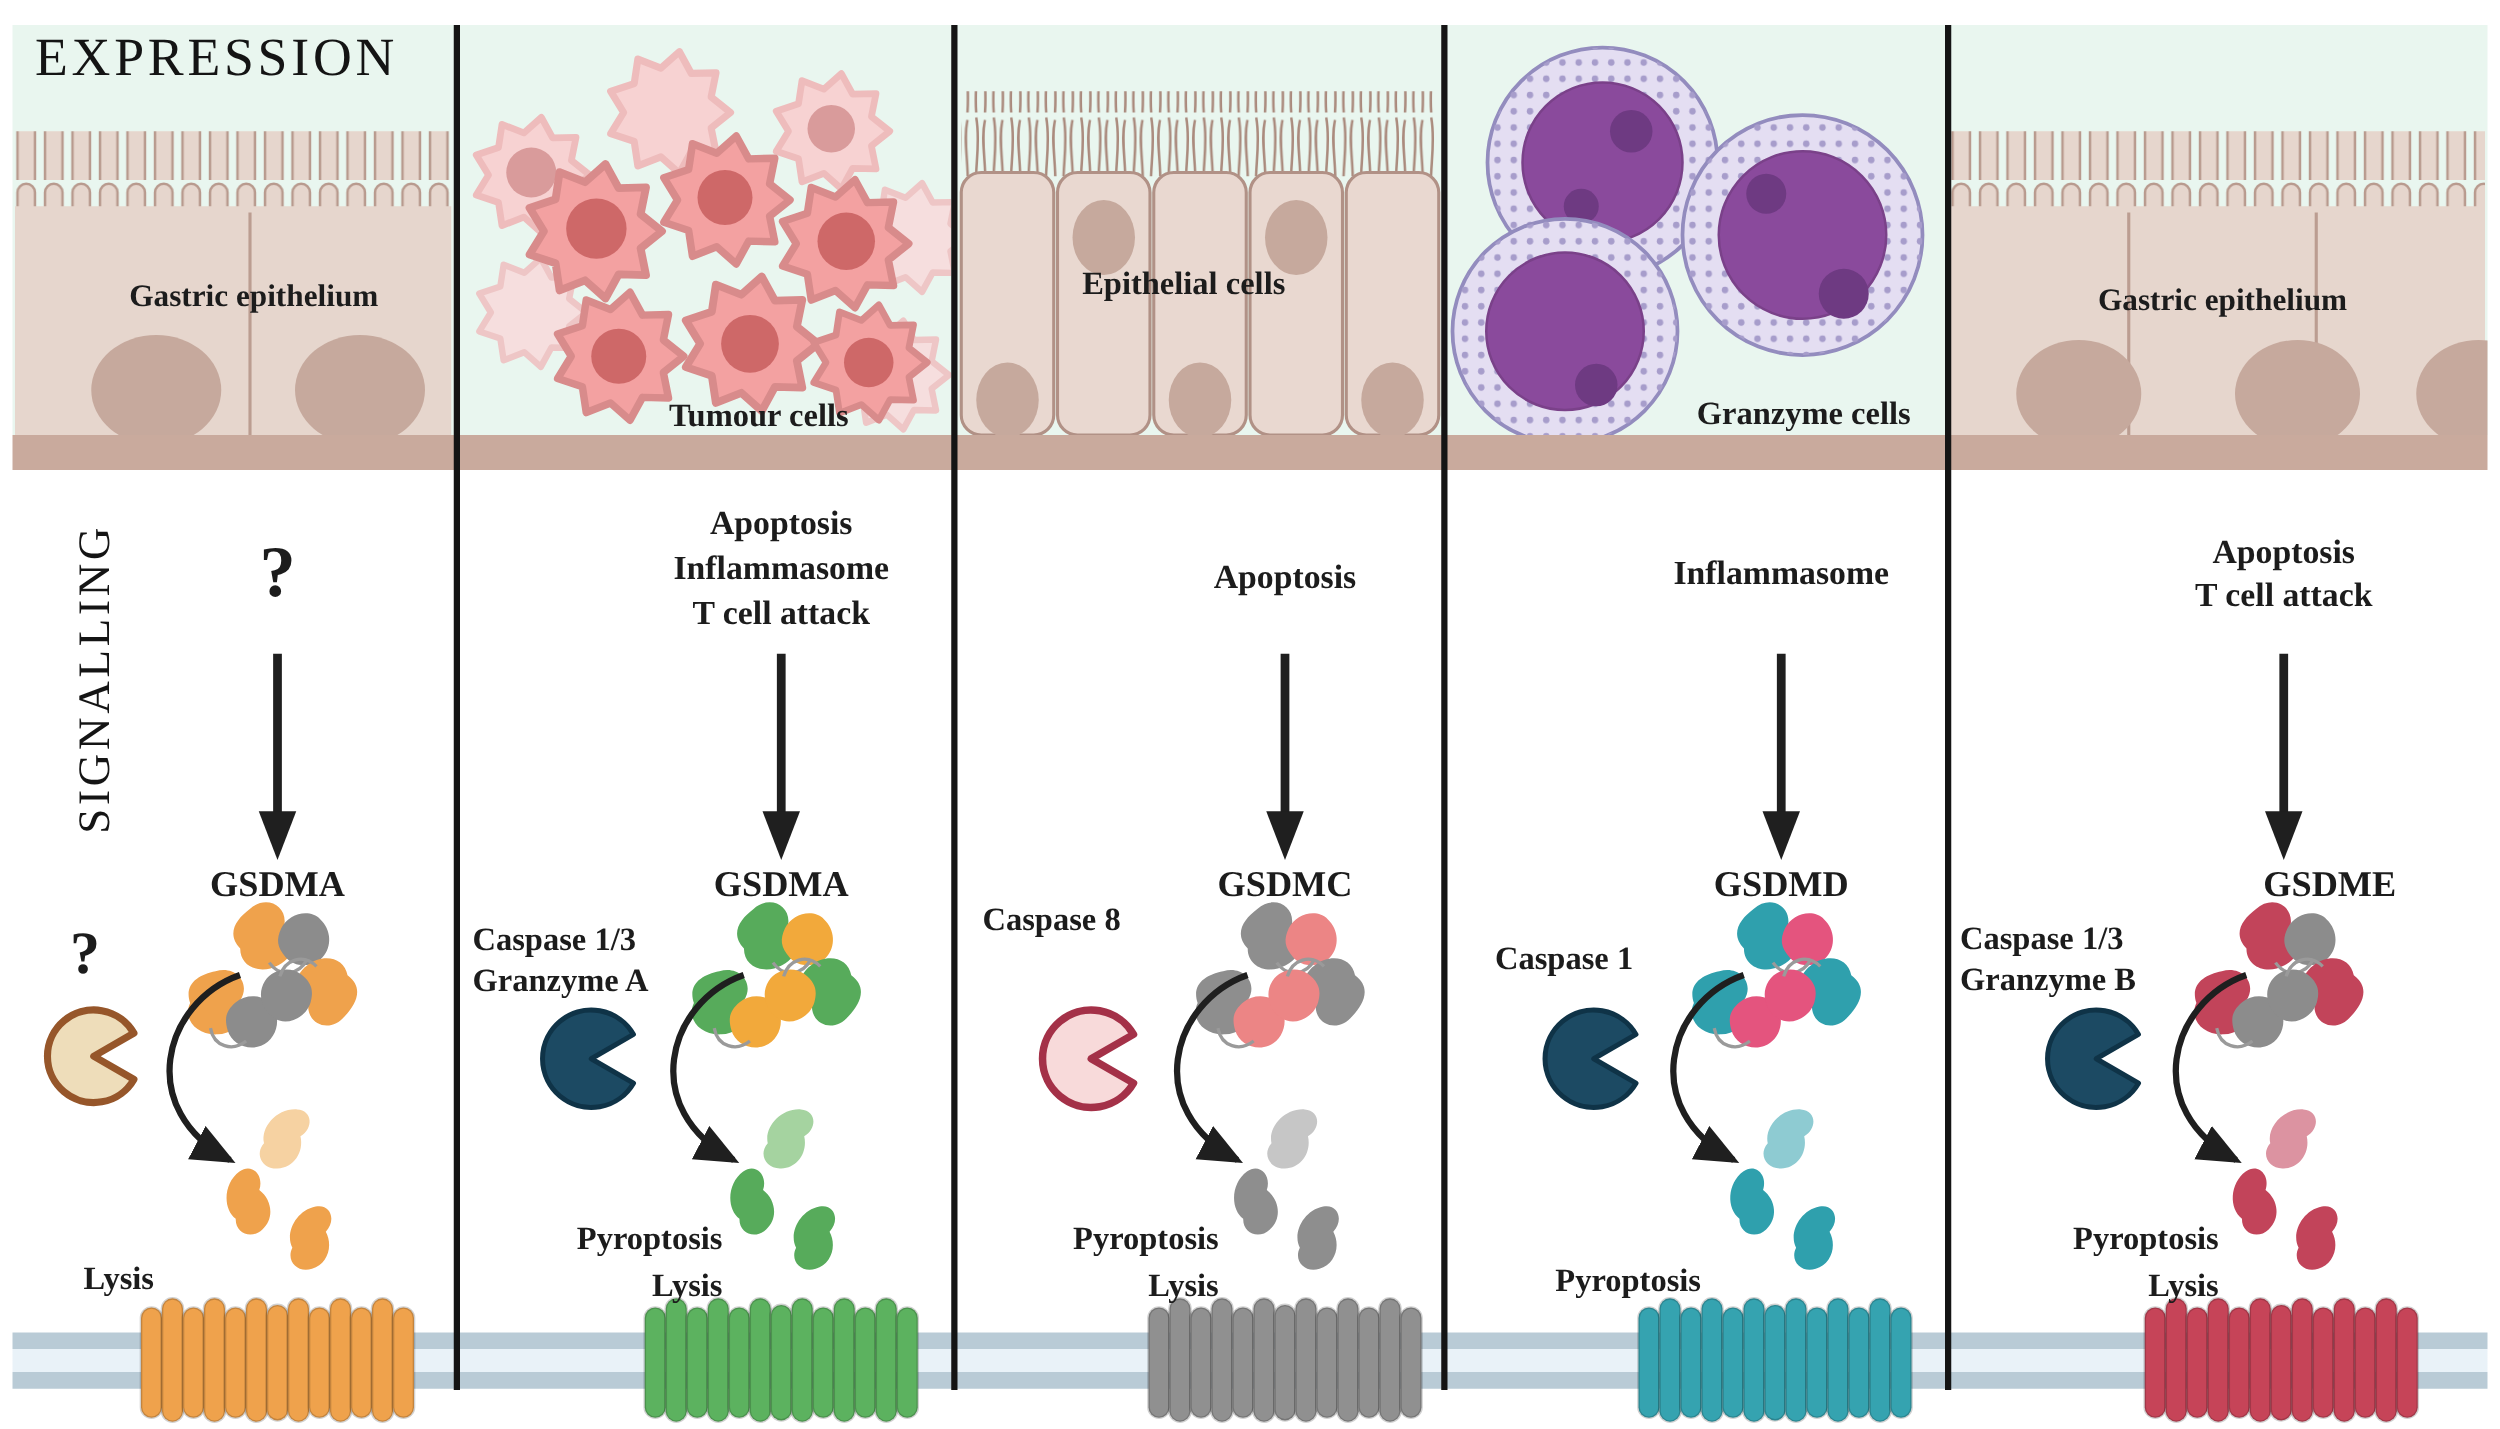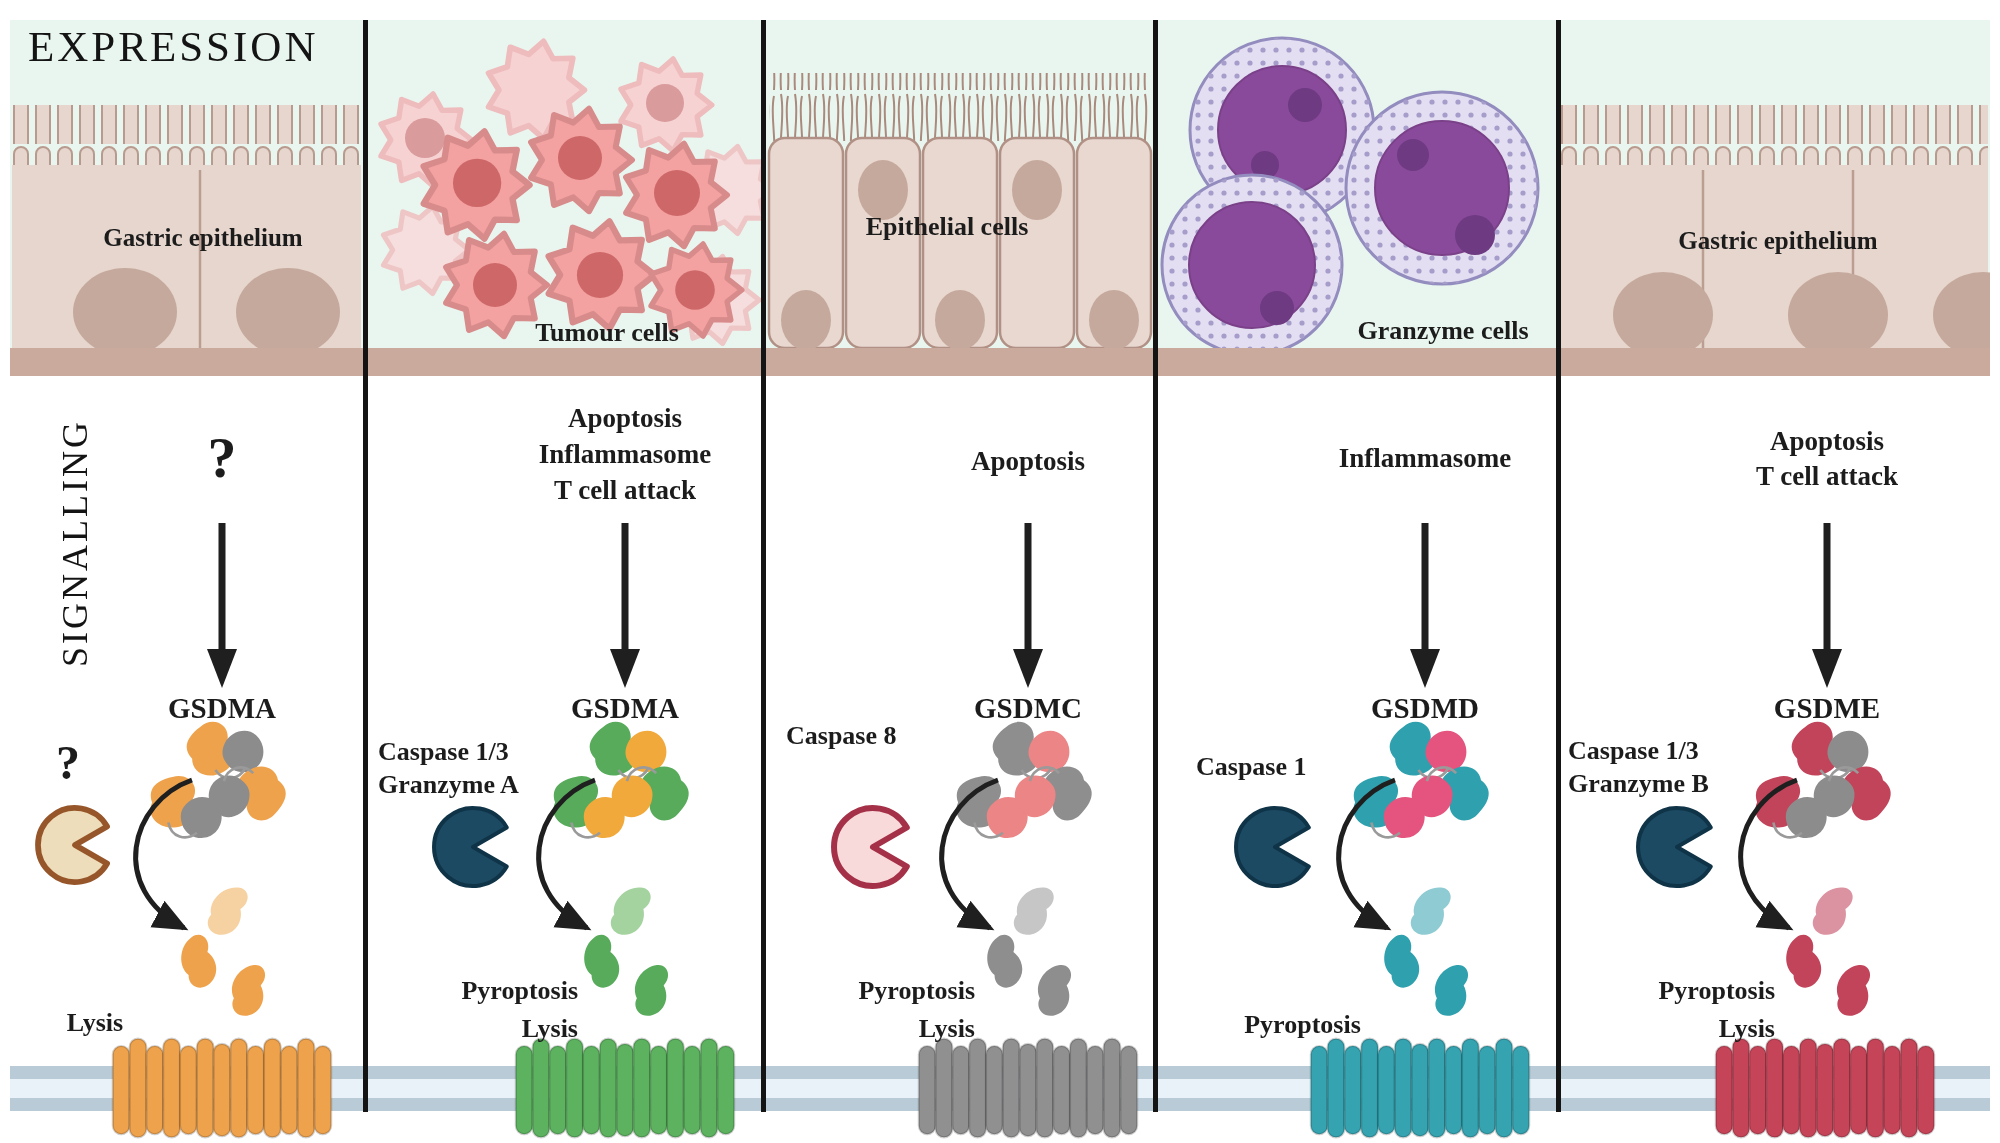--- a/index.html
+++ b/index.html
@@ -203,21 +203,21 @@
 
   <div class="lbl" style="left:1315px;top:441px;width:220px;font-size:27px;">Inflammasome</div>
   <div class="lbl" style="left:1335px;top:690px;width:180px;font-size:29px;">GSDMD</div>
   <div class="lbl left" style="left:1196px;top:750px;width:160px;font-size:26px;">Caspase 1</div>
   <div class="lbl" style="left:1220px;top:1008px;width:165px;font-size:26px;">Pyroptosis</div>
 
   <div class="lbl" style="left:1727px;top:424px;width:200px;font-size:27px;line-height:1.3;">
     <div>Apoptosis</div>
     <div>T cell attack</div>
   </div>
-  <div class="lbl" style="left:1737px;top:690px;width:180px;font-size:29px;">GSDME</div>
+  <div class="lbl" style="left:1737px;top:690px;width:180px;font-size:29px;text-align:right;">GSDME</div>
   <div class="lbl left" style="left:1568px;top:735px;width:190px;font-size:26px;line-height:1.25;">
     <div>Caspase 1/3</div>
     <div>Granzyme B</div>
   </div>
   <div class="lbl right" style="left:1615px;top:974px;width:160px;font-size:26px;">Pyroptosis</div>
   <div class="lbl right" style="left:1615px;top:1012px;width:160px;font-size:26px;">Lysis</div>
 
   <svg class="sigsvg" style="left: 10px; --nt: #efa24c; --ntl: #f6d2a2; --ct: #8c8c8c; --pore: #efa24c; --pacf: #eeddba; --pacs: #96562a;" width="353" height="767" viewBox="0 0 353 767">
     <use href="#vArrow" transform="translate(212,147)"></use>
     <use href="#flPair" transform="translate(200,374) rotate(-15) scale(1.3)"></use>

